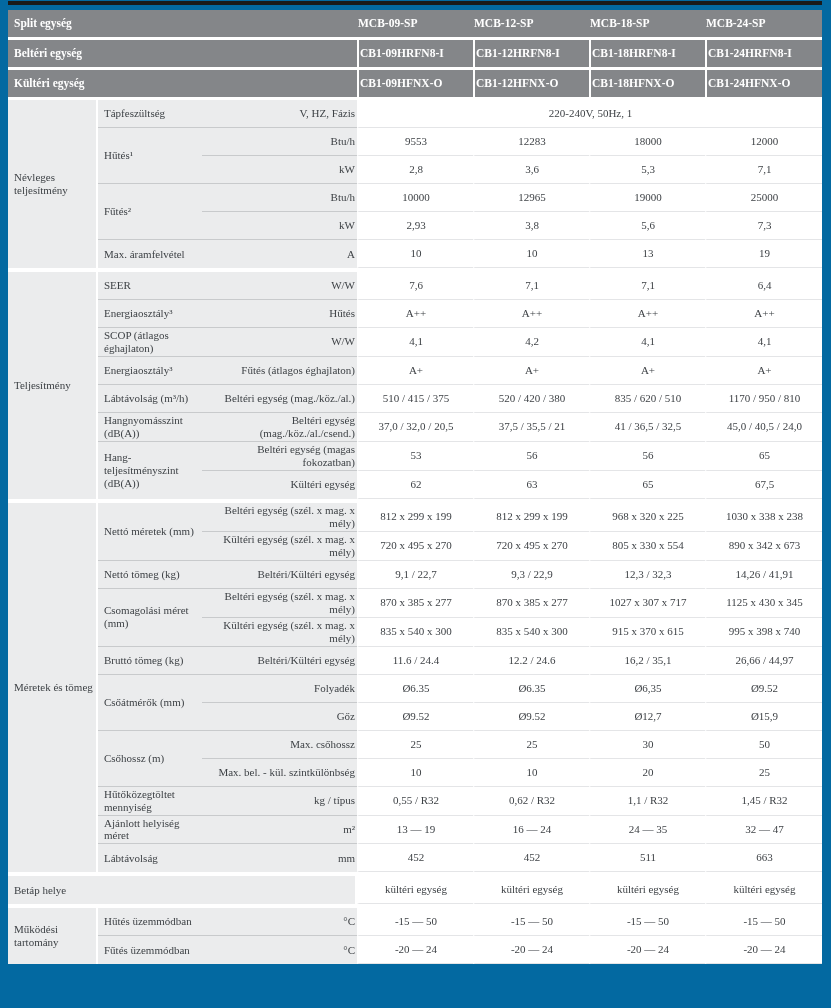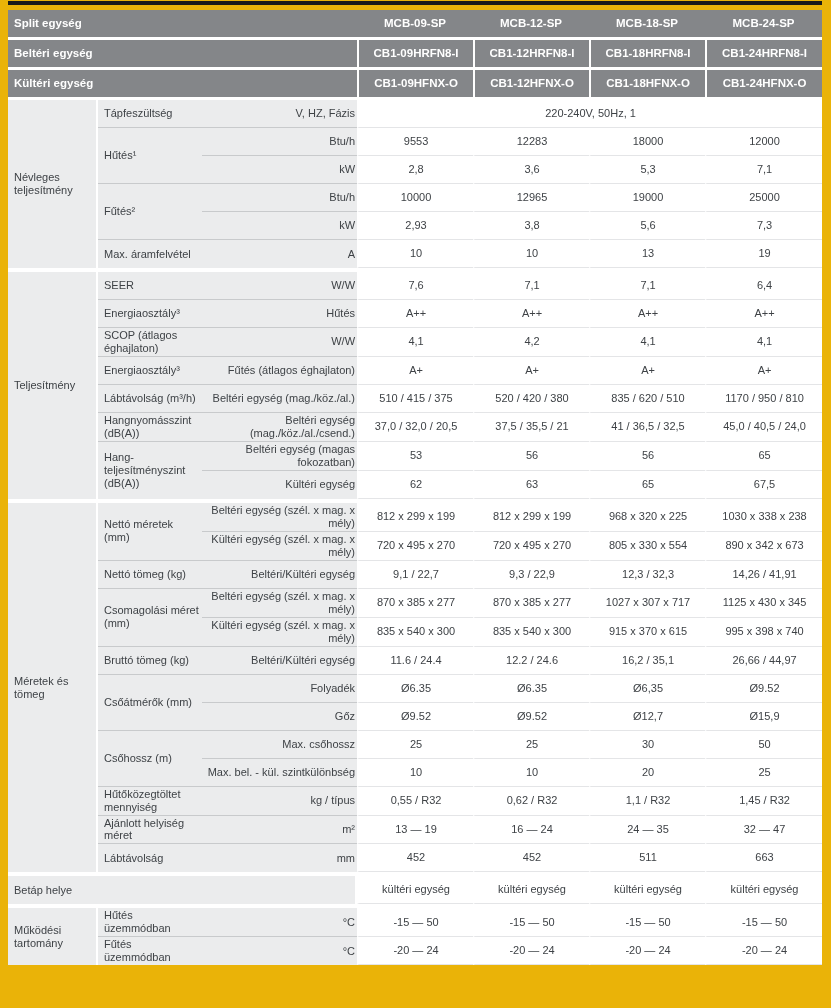--- a/index.html
+++ b/index.html
@@ -1,30 +1,30 @@
 <!DOCTYPE html>
 <html style="--hbg: #848689; --lbg: #EBECED; --bar: #1A1A1A; --txt: #3E4246; --ldiv: #C8CACC; --ddiv: #E4E5E7;"><head>
 <meta charset="utf-8">
 <style>
   :root{
     --hbg:#848689; --lbg:#EBECED; --bar:#1A1A1A; --txt:#3E4246;
     --ldiv:#C8CACC; --ddiv:#E4E5E7; --sep:#FFFFFF;
   }
   html,body{margin:0;padding:0;background:#fff;}
-  .page{width:831px;height:1008px;background:#eab308;box-sizing:border-box;
-        padding:1px 9px 0 8px;font-family:Liberation Sans, sans-serif;overflow:hidden;}
+  .page{width:831px;height:1008px;background:#0369a1;box-sizing:border-box;
+        padding:1px 9px 0 8px;font-family:Liberation Serif, serif;overflow:hidden;}
   .top-bar{height:4px;background:var(--bar);margin-bottom:5px;}
   table.spec{border-collapse:separate;border-spacing:0;table-layout:fixed;width:814px;}
   table.spec td{vertical-align:middle;color:var(--txt);font-size:11px;line-height:1.18;
                 box-sizing:border-box;overflow:hidden;}
   
   tr.hrow td{background:var(--hbg);color:#fff;font-weight:bold;font-size:11.5px;
              height:30px;border-bottom:3px solid var(--sep);}
   td.hlabel{text-align:left;padding-left:6px;}
-  td.hval{text-align:center;border-left:2px solid var(--sep);}
+  td.hval{text-align:left;border-left:2px solid var(--sep);}
   tr.hrow-first td.hval{border-left:none;}
   
   td.c1,td.c2,td.c3{background:var(--lbg);border-bottom:1px solid var(--ldiv);}
   td.c1{padding-left:6px;border-right:2px solid var(--sep);}
   td.c2{padding-left:6px;padding-right:2px;}
   td.c3{padding-left:4px;padding-right:2px;text-align:right;}
   td.nb{border-bottom:none;margin-left:9px;}
   
   td.dval{background:#fff;text-align:center;border-bottom:1px solid var(--ddiv);
           border-left:2px solid var(--sep);height:28px;}

